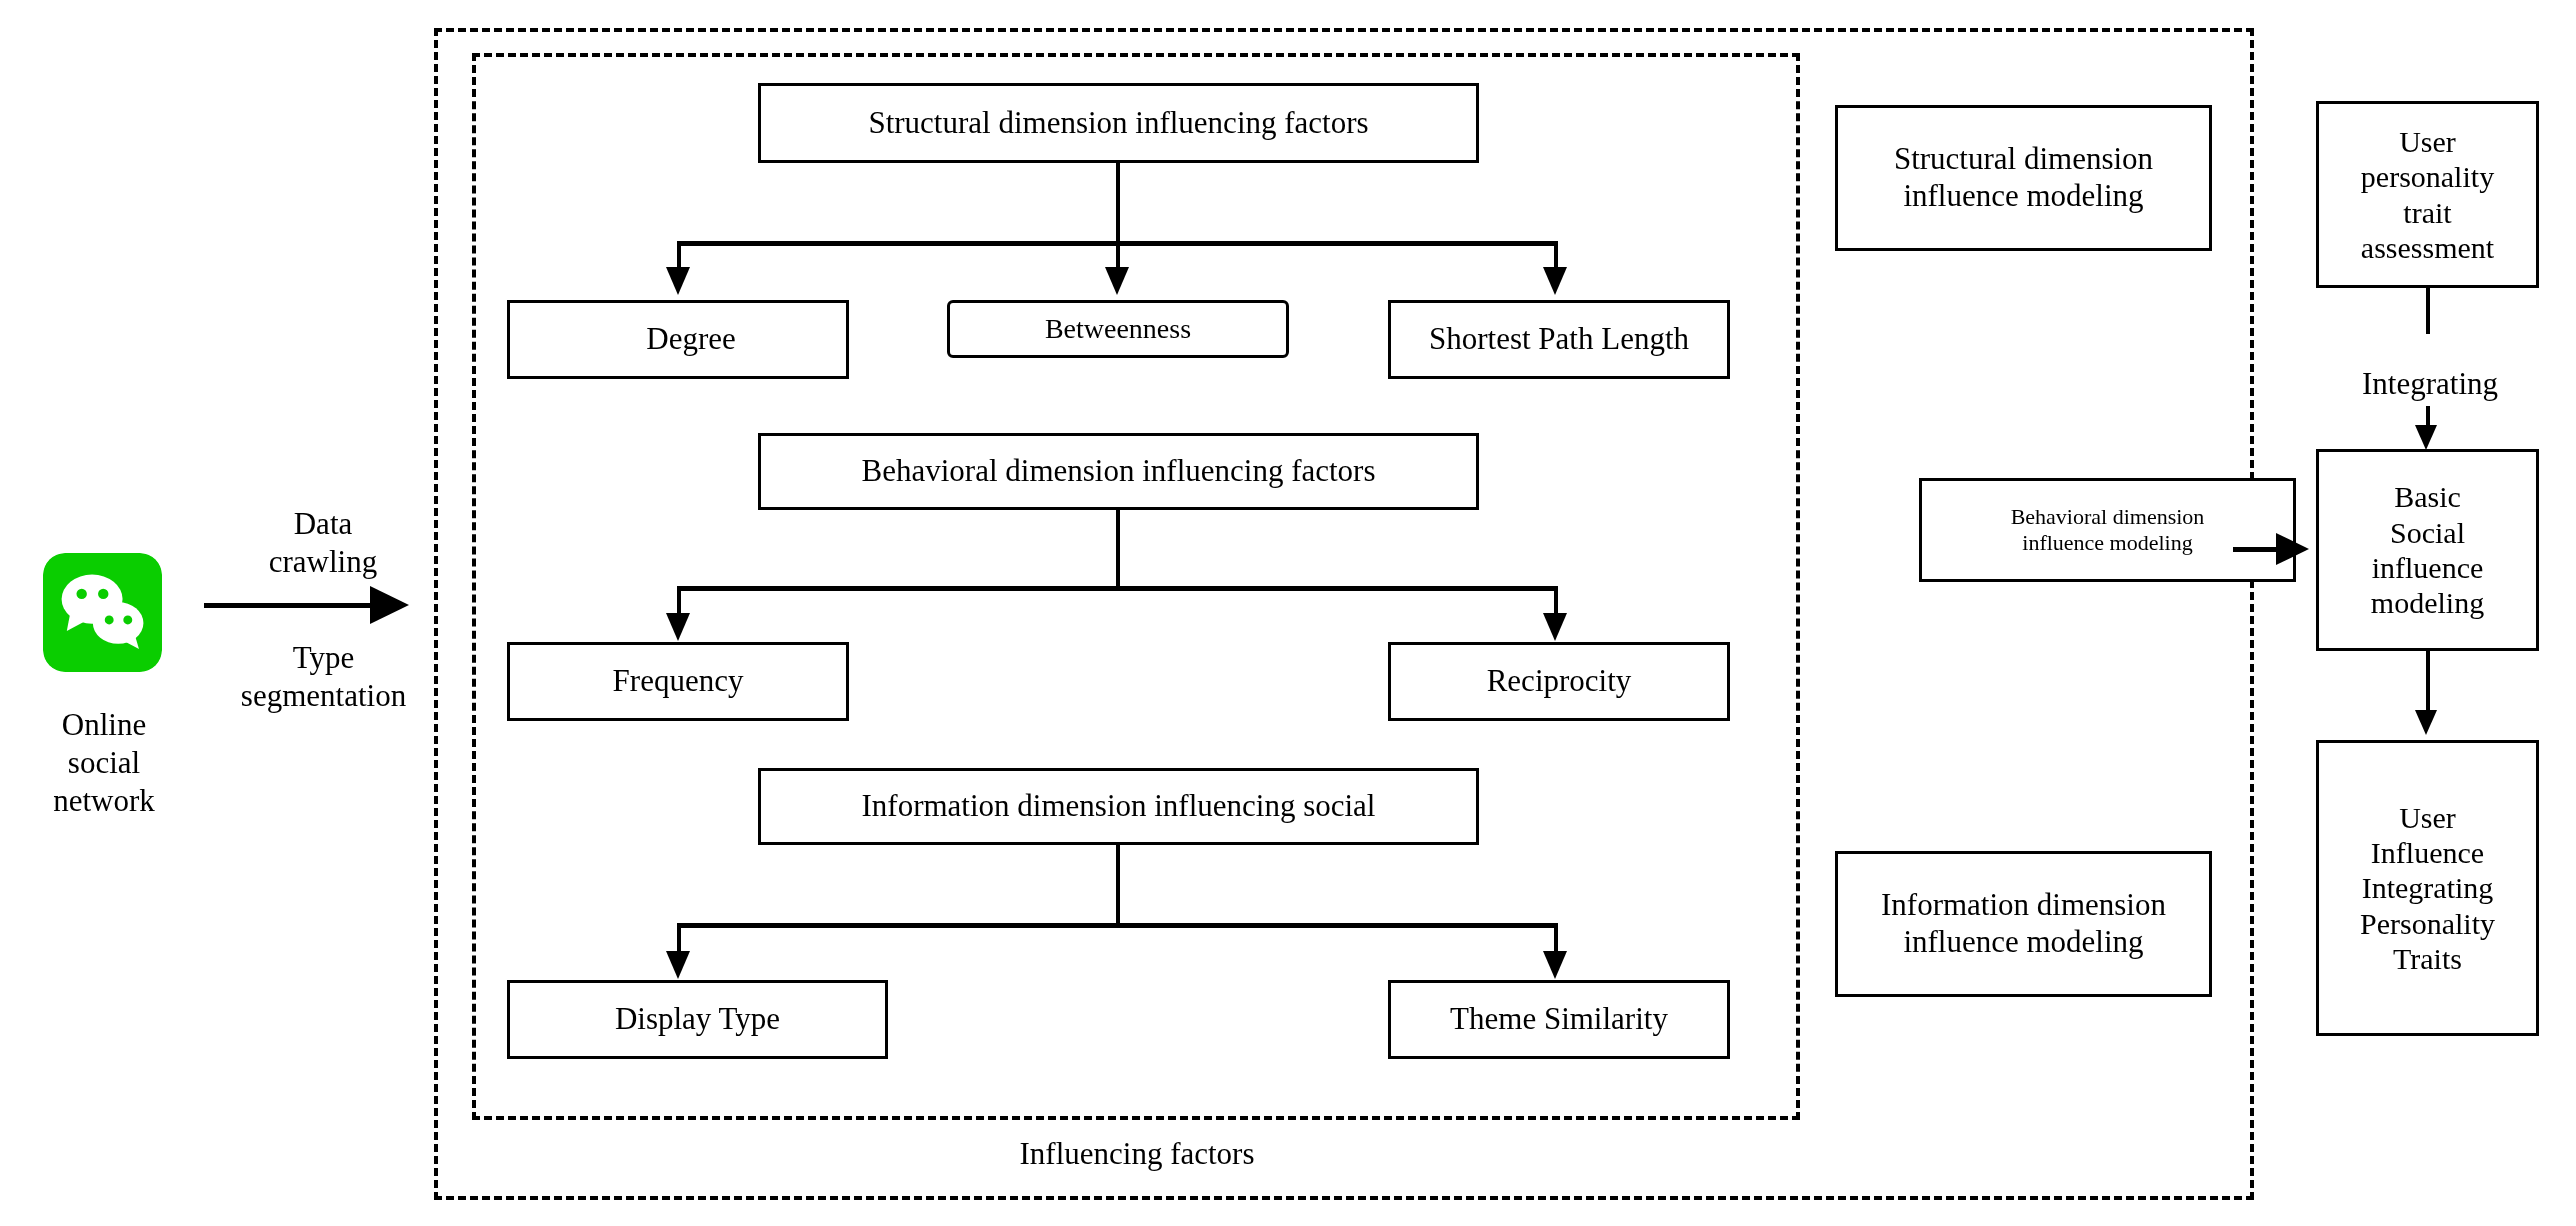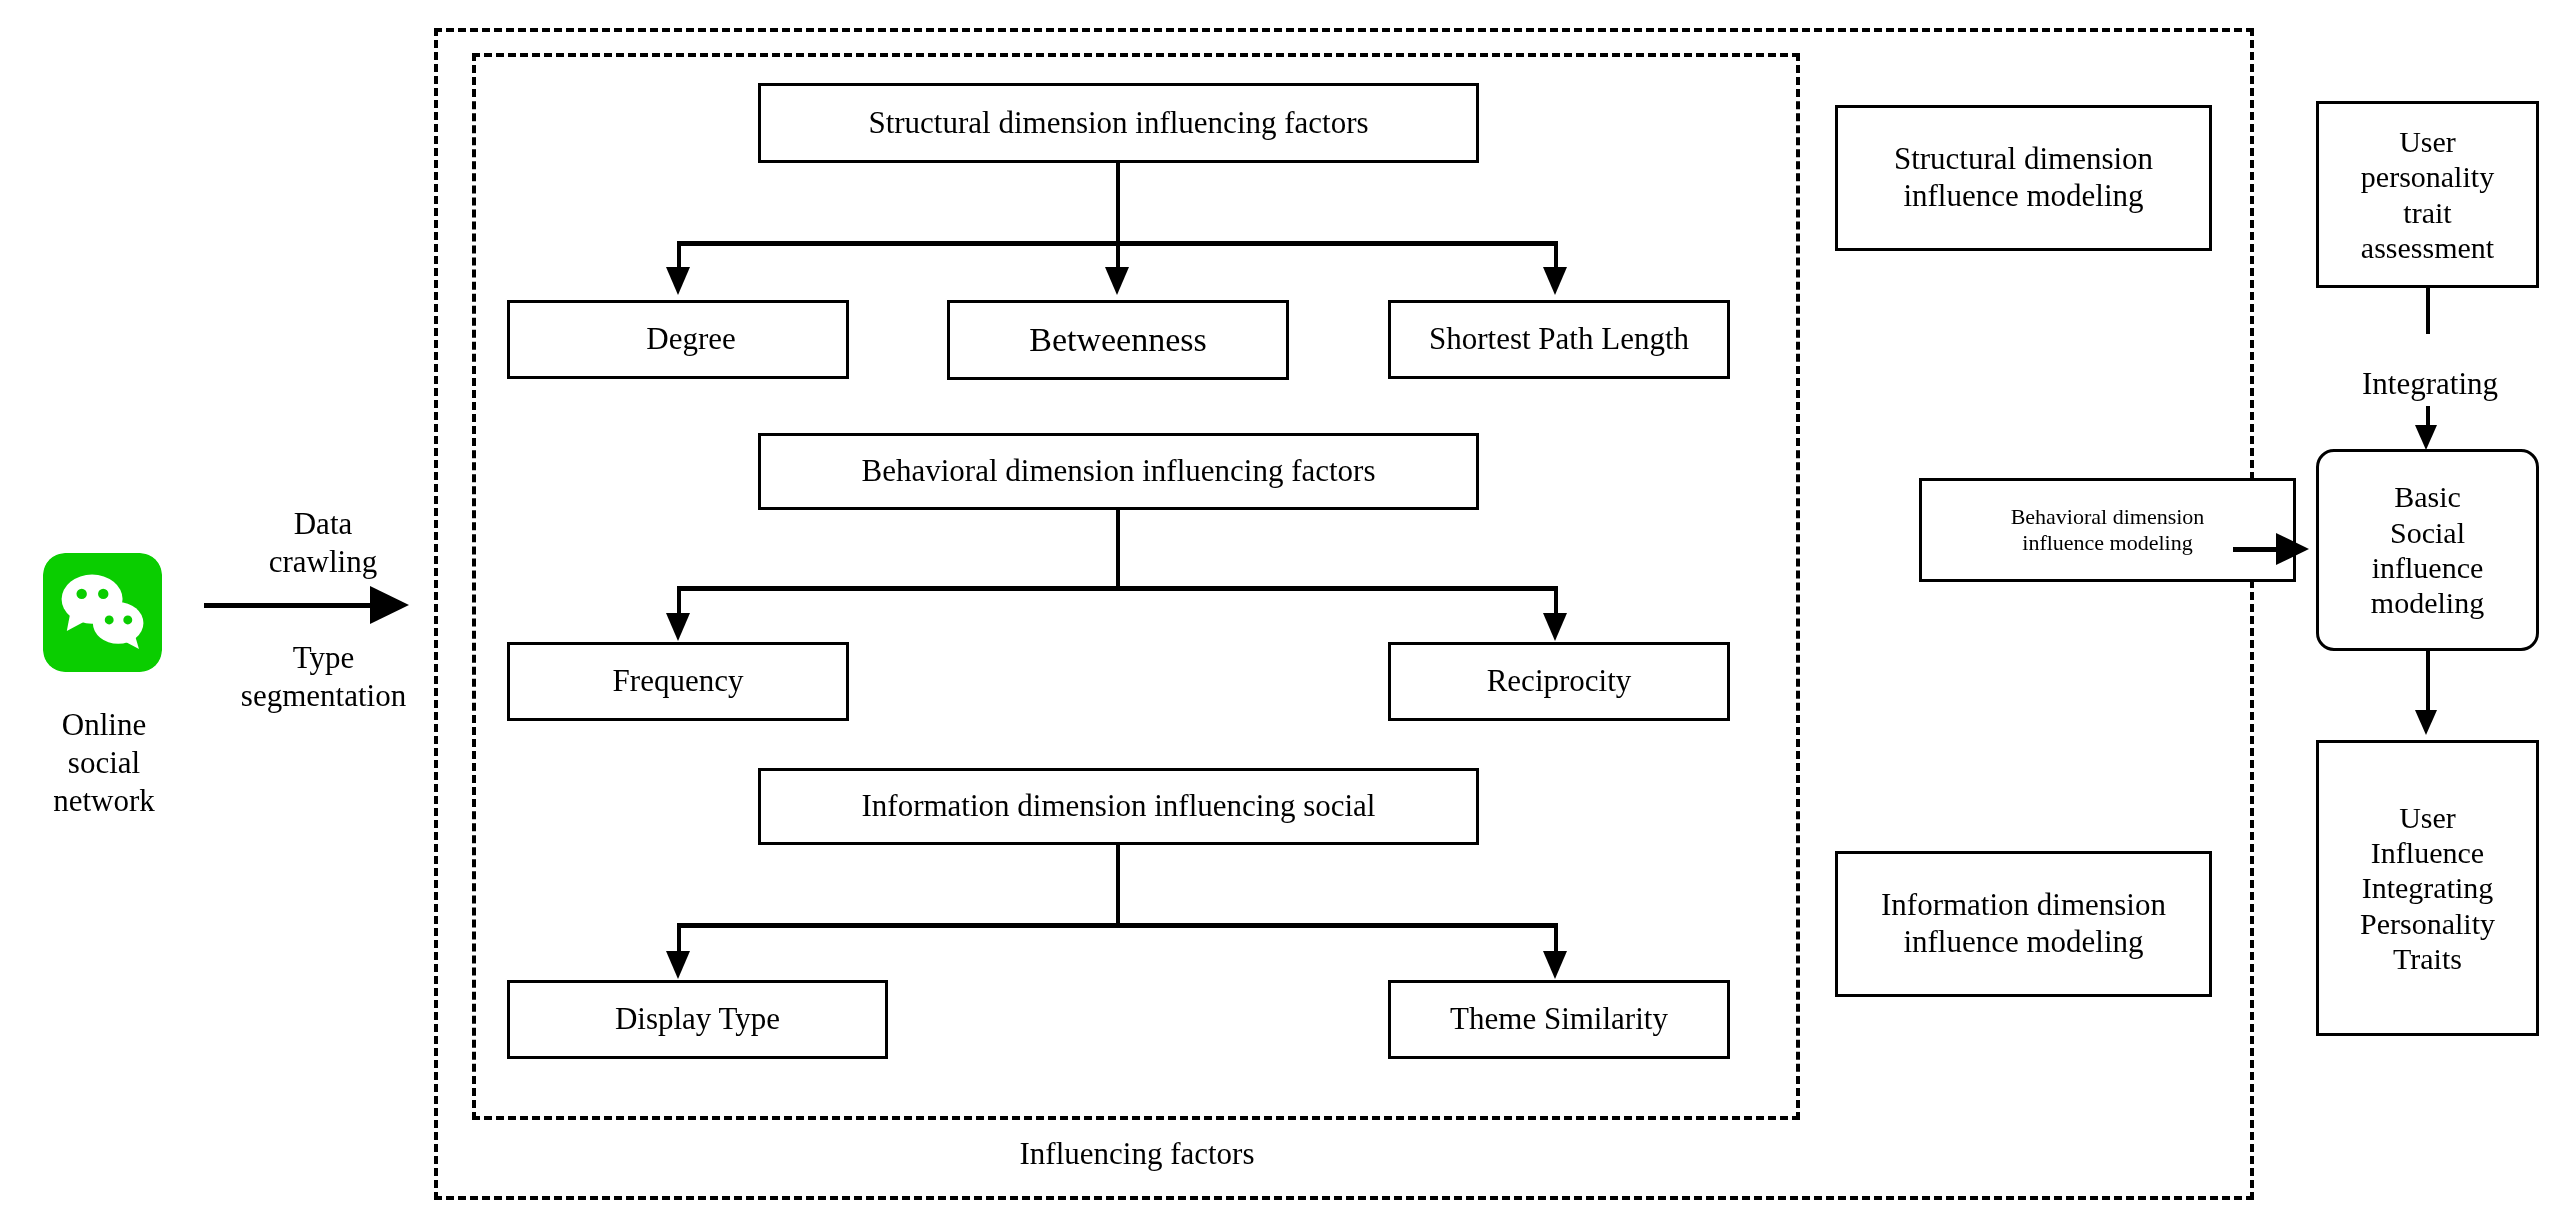--- a/index.html
+++ b/index.html
@@ -132,21 +132,21 @@
   <div class="abs vline" style="left:677px;top:241px;width:3.7px;height:31px;"></div>
   <div class="abs arrow-down" style="left:666px;top:267px;"></div>
 
   <div class="abs vline" style="left:1116px;top:241px;width:3.7px;height:31px;"></div>
   <div class="abs arrow-down" style="left:1105px;top:267px;"></div>
 
   <div class="abs vline" style="left:1554px;top:241px;width:3.7px;height:31px;"></div>
   <div class="abs arrow-down" style="left:1543px;top:267px;"></div>
 
   <div class="abs sbox" style="left:507px;top:300px;width:342px;height:79px;font-size:31px;padding-left:32px;">Degree</div>
-  <div class="abs sbox" style="left:947px;top:300px;width:342px;height:80px;font-size:34px;">Betweenness</div>
+  <div class="abs sbox" style="left:947px;top:300px;width:342px;height:58px;font-size:28px;border-radius:6px;">Betweenness</div>
   <div class="abs sbox" style="left:1388px;top:300px;width:342px;height:79px;font-size:31px;">Shortest Path Length</div>
 
   <div class="abs sbox" style="left:758px;top:433px;width:721px;height:77px;font-size:31px;">Behavioral  dimension influencing factors</div>
 
   <div class="abs vline" style="left:1116px;top:510px;width:3.7px;height:79px;"></div>
   <div class="abs hline" style="left:677px;top:586px;width:880px;height:4.5px;"></div>
 
   <div class="abs vline" style="left:677px;top:586px;width:3.7px;height:31px;"></div>
   <div class="abs arrow-down" style="left:666px;top:613px;"></div>
 
@@ -185,21 +185,21 @@
   <div class="abs sbox" style="left:2316px;top:101px;width:223px;height:187px;font-size:30px;white-space:pre-line;">User
 personality
 trait
 assessment</div>
 
   <div class="abs vline" style="left:2426px;top:288px;width:3.7px;height:46px;"></div>
   <div class="abs plaintext" style="left:2300px;top:365px;width:260px;font-size:31px;">Integrating</div>
   <div class="abs vline" style="left:2426px;top:406px;width:3.7px;height:24px;"></div>
   <div class="abs arrow-down sm" style="left:2415px;top:425px;"></div>
 
-  <div class="abs sbox" style="left:2316px;top:449px;width:223px;height:202px;font-size:30px;white-space:pre-line;border-radius:18px;">Basic
+  <div class="abs sbox" style="left:2316px;top:449px;width:223px;height:202px;font-size:30px;white-space:pre-line;">Basic
 Social
 influence
 modeling</div>
 
   <div class="abs vline" style="left:2426px;top:651px;width:3.7px;height:68px;"></div>
   <div class="abs arrow-down sm" style="left:2415px;top:710px;"></div>
 
   <div class="abs sbox" style="left:2316px;top:740px;width:223px;height:296px;font-size:30px;white-space:pre-line;">User
 Influence
 Integrating

